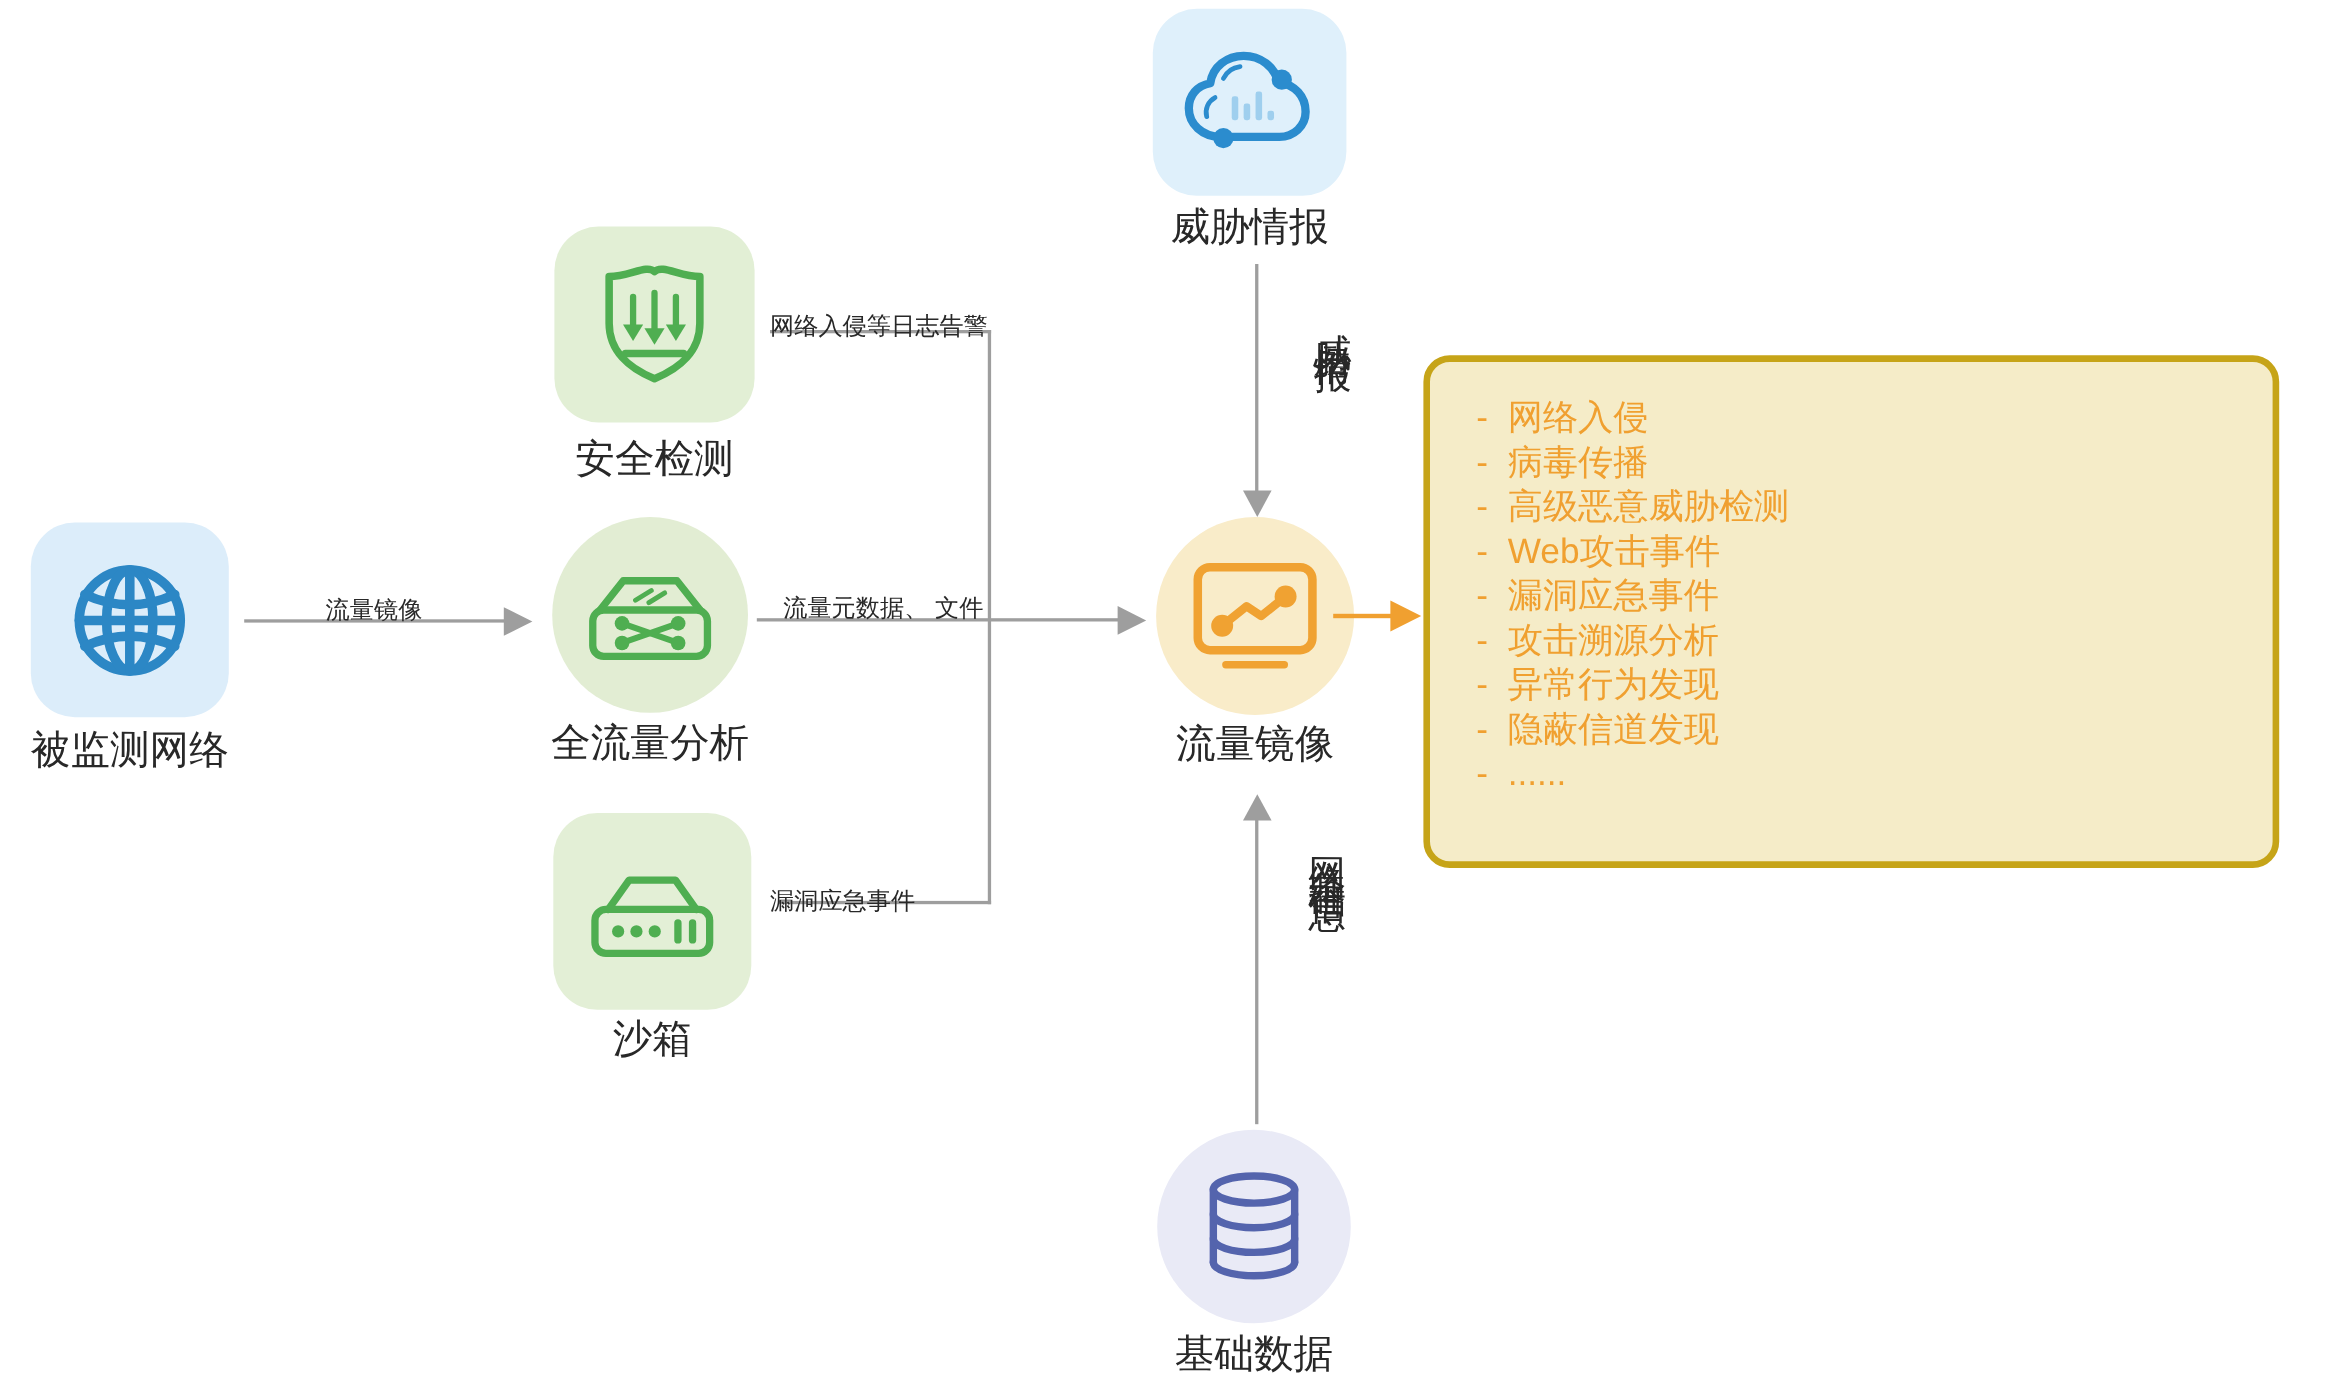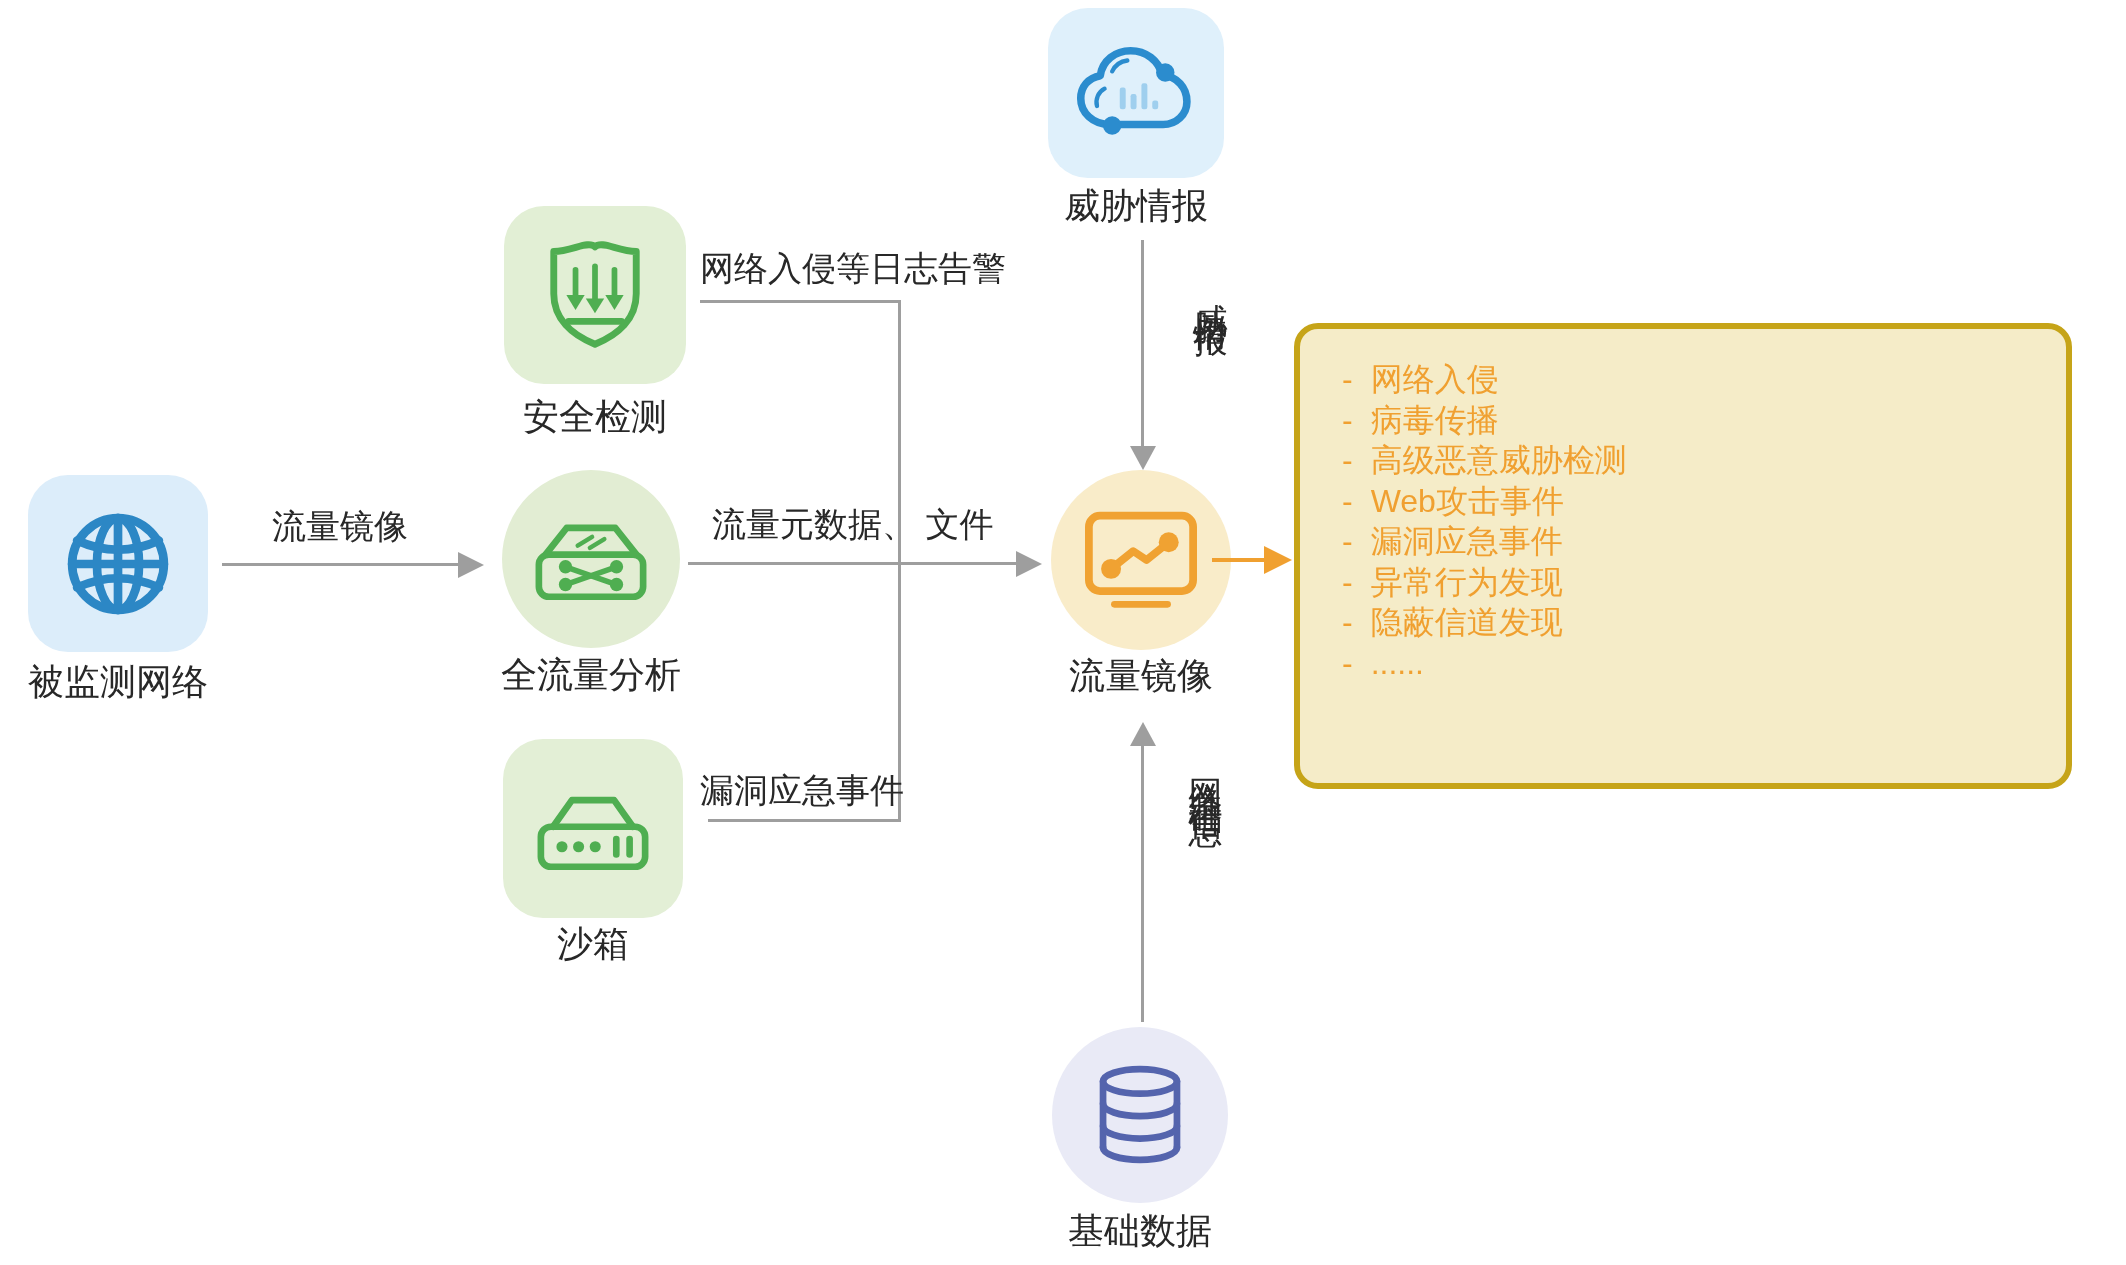--- a/index.html
+++ b/index.html
@@ -17,21 +17,21 @@
     --c-text: #282828;
   }
   html,body{margin:0;padding:0;background:#fff;}
   #stage{
     position:relative;width:2126px;height:1265px;background:#ffffff;overflow:hidden;
     font-family:"Liberation Sans","DejaVu Sans",sans-serif;color:var(--c-text);
   }
   .node-box{position:absolute;border-radius:40px;display:flex;align-items:center;justify-content:center;}
   .node-circle{position:absolute;border-radius:50%;display:flex;align-items:center;justify-content:center;}
   .node-label{position:absolute;font-size:36px;text-align:center;white-space:nowrap;color:var(--c-text);}
-  .edge-label{position:absolute;font-size:34px;white-space:nowrap;color:var(--c-text);}
+  .edge-label{position:absolute;font-size:22px;white-space:nowrap;color:var(--c-text);margin-top:36px;}
   .vlabel{
     position:absolute;font-size:34px;color:var(--c-text);
     writing-mode:vertical-rl;text-orientation:upright;letter-spacing:7px;white-space:nowrap;
   }
   .hline{position:absolute;height:3px;background:var(--c-arrow);}
   .vline{position:absolute;width:3px;background:var(--c-arrow);}
   .head-right{position:absolute;width:0;height:0;border-top:13px solid transparent;border-bottom:13px solid transparent;border-left:26px solid var(--c-arrow);}
   .head-down{position:absolute;width:0;height:0;border-left:13px solid transparent;border-right:13px solid transparent;border-top:24px solid var(--c-arrow);}
   .head-up{position:absolute;width:0;height:0;border-left:13px solid transparent;border-right:13px solid transparent;border-bottom:24px solid var(--c-arrow);}
   .hline-orange{position:absolute;height:4px;background:var(--c-orange);}
@@ -203,19 +203,20 @@
   <div class="hline-orange" style="left:1212px;top:558px;width:58px;"></div>
   <div class="head-right-orange" style="left:1264px;top:546px;"></div>
 
   <div id="outcome-box">
     <ul id="outcome-list">
       <li><span class="dash">-</span><span>网络入侵</span></li>
       <li><span class="dash">-</span><span>病毒传播</span></li>
       <li><span class="dash">-</span><span>高级恶意威胁检测</span></li>
       <li><span class="dash">-</span><span>Web攻击事件</span></li>
       <li><span class="dash">-</span><span>漏洞应急事件</span></li>
+      <li><span class="dash">-</span><span>攻击溯源分析</span></li>
       <li><span class="dash">-</span><span>异常行为发现</span></li>
       <li><span class="dash">-</span><span>隐蔽信道发现</span></li>
       <li><span class="dash">-</span><span>......</span></li>
     </ul>
   </div>
 
 </div>
 
 </body></html>

